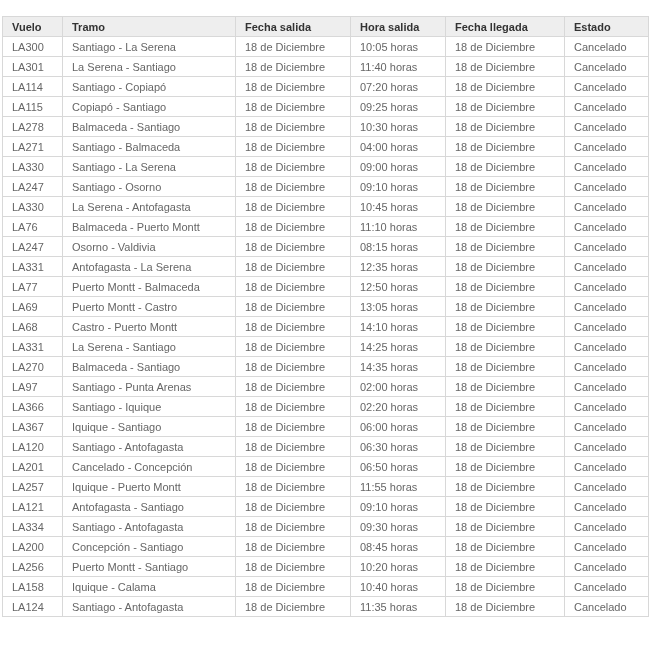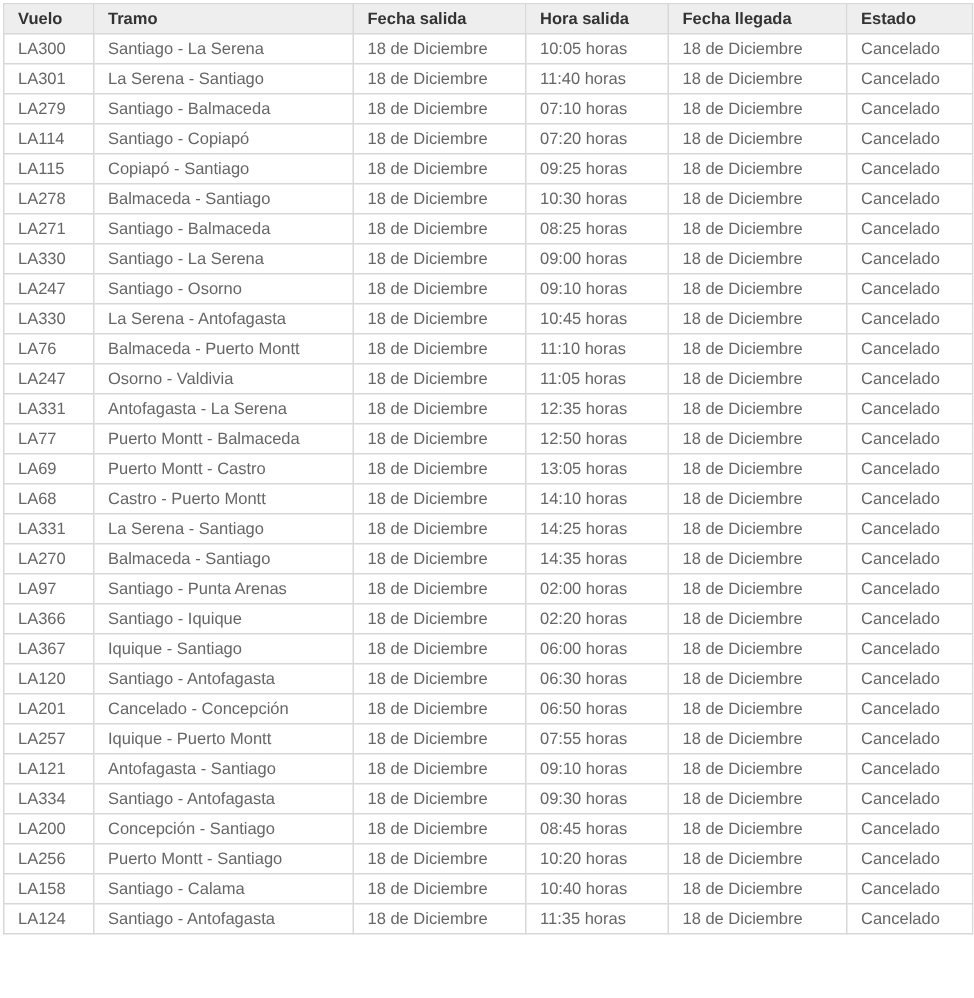--- a/index.html
+++ b/index.html
@@ -8,21 +8,21 @@
     width: 649px;
     height: 665px;
     overflow: hidden;
     background: #ffffff;
     font-family: "Liberation Sans", sans-serif;
   }
   table.flight-table {
     border-collapse: collapse;
     table-layout: fixed;
     width: 646px;
-    margin: 2px 0 0 2px;
+    margin: 16px 0 0 2px;
   }
   table.flight-table th,
   table.flight-table td {
     border: 1px solid #d8d8d8;
     font-size: 11px;
     height: 20px;
     padding: 0 4px 0 9px;
     text-align: left;
     vertical-align: middle;
     white-space: nowrap;
@@ -73,28 +73,20 @@
       </tr>
       <tr>
         <td>LA301</td>
         <td>La Serena - Santiago</td>
         <td>18 de Diciembre</td>
         <td>11:40 horas</td>
         <td>18 de Diciembre</td>
         <td>Cancelado</td>
       </tr>
       <tr>
-        <td>LA279</td>
-        <td>Santiago - Balmaceda</td>
-        <td>18 de Diciembre</td>
-        <td>07:10 horas</td>
-        <td>18 de Diciembre</td>
-        <td>Cancelado</td>
-      </tr>
-      <tr>
         <td>LA114</td>
         <td>Santiago - Copiapó</td>
         <td>18 de Diciembre</td>
         <td>07:20 horas</td>
         <td>18 de Diciembre</td>
         <td>Cancelado</td>
       </tr>
       <tr>
         <td>LA115</td>
         <td>Copiapó - Santiago</td>
@@ -108,21 +100,21 @@
         <td>Balmaceda - Santiago</td>
         <td>18 de Diciembre</td>
         <td>10:30 horas</td>
         <td>18 de Diciembre</td>
         <td>Cancelado</td>
       </tr>
       <tr>
         <td>LA271</td>
         <td>Santiago - Balmaceda</td>
         <td>18 de Diciembre</td>
-        <td>08:25 horas</td>
+        <td>04:00 horas</td>
         <td>18 de Diciembre</td>
         <td>Cancelado</td>
       </tr>
       <tr>
         <td>LA330</td>
         <td>Santiago - La Serena</td>
         <td>18 de Diciembre</td>
         <td>09:00 horas</td>
         <td>18 de Diciembre</td>
         <td>Cancelado</td>
@@ -148,21 +140,21 @@
         <td>Balmaceda - Puerto Montt</td>
         <td>18 de Diciembre</td>
         <td>11:10 horas</td>
         <td>18 de Diciembre</td>
         <td>Cancelado</td>
       </tr>
       <tr>
         <td>LA247</td>
         <td>Osorno - Valdivia</td>
         <td>18 de Diciembre</td>
-        <td>11:05 horas</td>
+        <td>08:15 horas</td>
         <td>18 de Diciembre</td>
         <td>Cancelado</td>
       </tr>
       <tr>
         <td>LA331</td>
         <td>Antofagasta - La Serena</td>
         <td>18 de Diciembre</td>
         <td>12:35 horas</td>
         <td>18 de Diciembre</td>
         <td>Cancelado</td>
@@ -244,21 +236,21 @@
         <td>Cancelado - Concepción</td>
         <td>18 de Diciembre</td>
         <td>06:50 horas</td>
         <td>18 de Diciembre</td>
         <td>Cancelado</td>
       </tr>
       <tr>
         <td>LA257</td>
         <td>Iquique - Puerto Montt</td>
         <td>18 de Diciembre</td>
-        <td>07:55 horas</td>
+        <td>11:55 horas</td>
         <td>18 de Diciembre</td>
         <td>Cancelado</td>
       </tr>
       <tr>
         <td>LA121</td>
         <td>Antofagasta - Santiago</td>
         <td>18 de Diciembre</td>
         <td>09:10 horas</td>
         <td>18 de Diciembre</td>
         <td>Cancelado</td>
@@ -282,21 +274,21 @@
       <tr>
         <td>LA256</td>
         <td>Puerto Montt - Santiago</td>
         <td>18 de Diciembre</td>
         <td>10:20 horas</td>
         <td>18 de Diciembre</td>
         <td>Cancelado</td>
       </tr>
       <tr>
         <td>LA158</td>
-        <td>Santiago - Calama</td>
+        <td>Iquique - Calama</td>
         <td>18 de Diciembre</td>
         <td>10:40 horas</td>
         <td>18 de Diciembre</td>
         <td>Cancelado</td>
       </tr>
       <tr>
         <td>LA124</td>
         <td>Santiago - Antofagasta</td>
         <td>18 de Diciembre</td>
         <td>11:35 horas</td>

